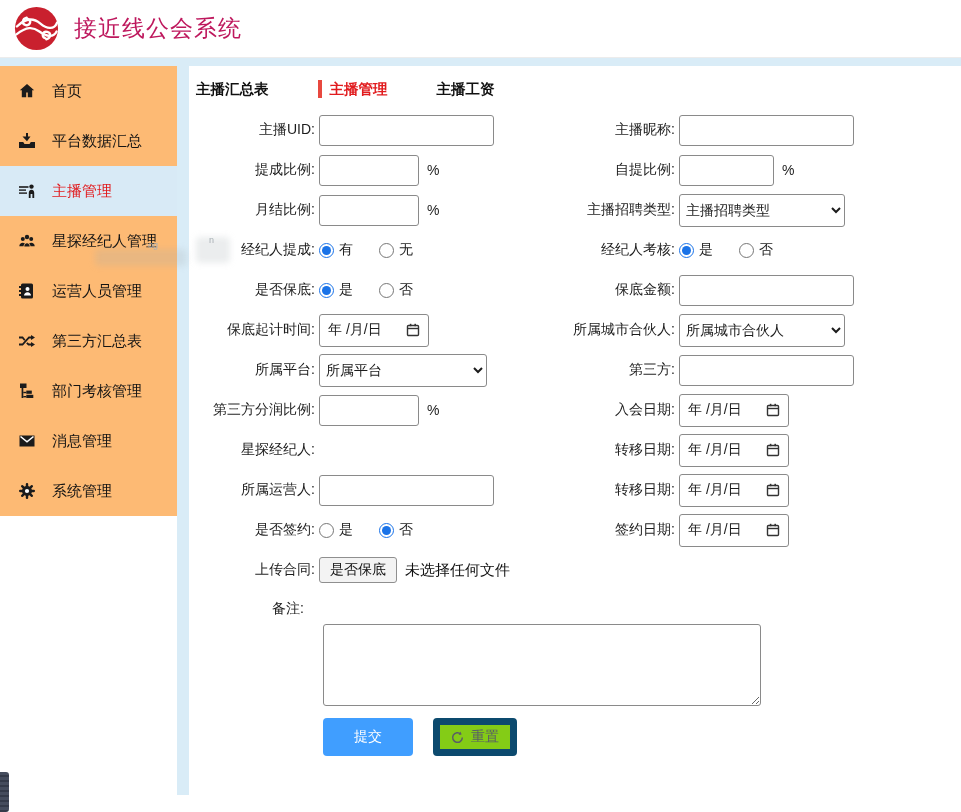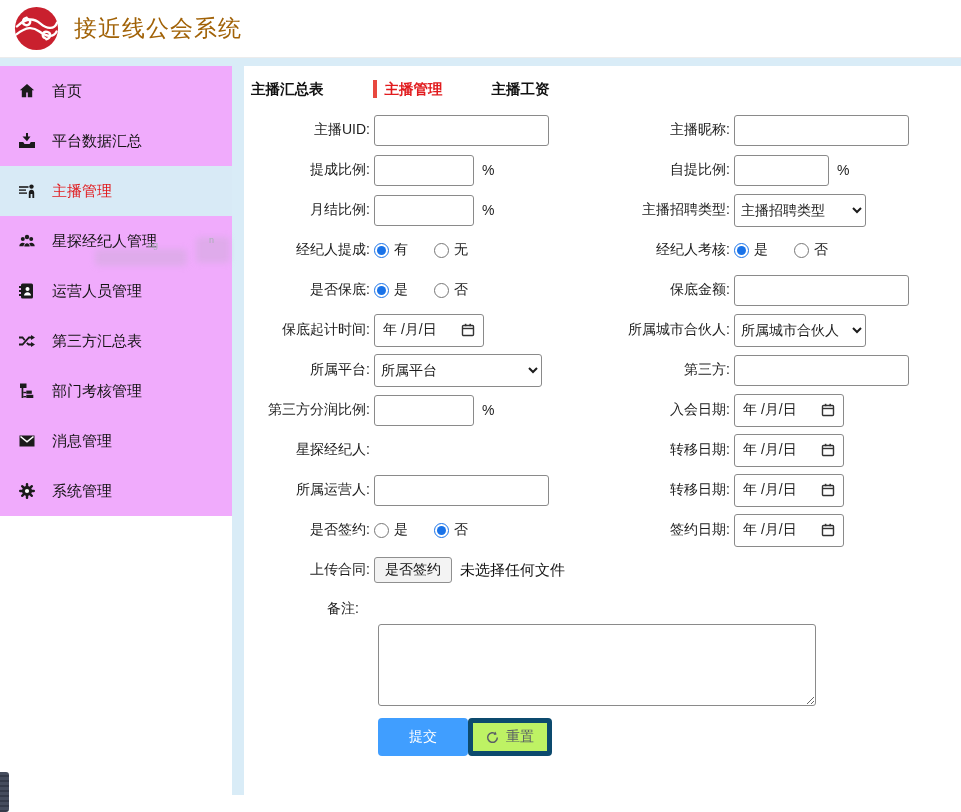--- a/index.html
+++ b/index.html
@@ -5,25 +5,25 @@
   * { box-sizing: border-box; }
   html,body { margin:0; padding:0; }
   body {
     width:961px; height:812px; overflow:hidden; position:relative;
     background:#fff; font-family:"Liberation Sans","DejaVu Sans",sans-serif;
     color:#1c1c1c;
   }
   
   .header { height:58px; display:flex; align-items:center; padding-left:13px; gap:14px; border-bottom:1px solid #ececec; background:#fff; }
   .logo { width:47px; height:47px; flex-shrink:0; }
-  .app-title { font-size:23px; color:#a16207; letter-spacing:1px; }
+  .app-title { font-size:23px; color:#be185d; letter-spacing:1px; }
   .topband { height:8px; background:#d9ecf7; }
   
   .main { display:flex; align-items:flex-start; }
-  .sidebar { width:232px; background:#f0abfc; }
+  .sidebar { width:177px; background:#fdba74; }
   .side-item { height:50px; display:flex; align-items:center; padding-left:17px; gap:15px; font-size:15px; color:#141414; cursor:pointer; }
   .side-item.active { background:#d8eaf6; color:#e11b1e; }
   .sicon { width:20px; display:flex; justify-content:center; align-items:center; flex-shrink:0; }
   .sicon svg { display:block; }
   .divider { width:12px; background:#d9ecf7; height:729px; flex-shrink:0; }
   .content { flex:1; padding:10px 0 0 4px; background:#fff; }
   
   .tabs { display:flex; gap:49px; font-weight:bold; font-size:14.5px; color:#111; padding-left:3px; height:26px; align-items:center; }
   .tab { cursor:pointer; display:flex; align-items:center; }
   .tab.active { color:#e11b1e; }
@@ -34,34 +34,34 @@
   .colL { width:366px; flex-shrink:0; }
   .colR { flex:1; }
   .frow { height:40px; display:flex; align-items:center; }
   .flabel { width:126px; text-align:right; font-size:14px; color:#1c1c1c; padding-right:4px; flex-shrink:0; }
   .colR .flabel { width:120px; }
   .inp { border:1px solid #8a8a8a; border-radius:3px; height:31px; font-size:14px; padding:0 6px; color:#1c1c1c; background:#fff; }
   .inp.lg { width:175px; }
   .inp.sm { width:100px; }
   .colR .inp.sm { width:95px; }
   .sel { width:168px; height:33px; font-size:14px; border:1px solid #8a8a8a; border-radius:3px; background:#fff; padding:0 2px; color:#1c1c1c; }
-  .colR .sel { width:132px; }
+  .colR .sel { width:166px; }
   .date-box { width:110px; height:33px; border:1px solid #8a8a8a; border-radius:3px; display:flex; align-items:center; justify-content:space-between; padding:0 8px; font-size:14px; color:#1c1c1c; cursor:text; background:#fff; }
   .suffix { margin-left:8px; font-size:14px; color:#1c1c1c; }
   .radio-opt { display:flex; align-items:center; gap:5px; font-size:14px; cursor:pointer; }
   .radio-opt + .radio-opt { margin-left:26px; }
   input[type=radio] { width:15px; height:15px; accent-color:#1a73e8; margin:0; cursor:pointer; }
   .file-btn { height:26px; padding:0 10px; font-size:14px; border:1px solid #8f8f8f; background:#f3f3f3; border-radius:3px; color:#111; cursor:pointer; }
   .file-status { margin-left:8px; font-size:15px; color:#111; }
   .remark-row { height:22px; display:flex; align-items:flex-end; margin-top:6px; }
   .remark-label { width:111px; text-align:right; font-size:14px; }
   .remark-ta { margin-left:130px; display:block; width:438px; height:82px; border:1px solid #8a8a8a; border-radius:3px; margin-top:6px; font-family:inherit; font-size:14px; padding:6px; }
-  .actions { margin-left:130px; margin-top:12px; display:flex; align-items:center; }
+  .actions { margin-left:130px; margin-top:12px; display:flex; gap:20px; align-items:center; }
   .btn-submit { width:90px; height:38px; background:#409eff; color:#fff; border:none; border-radius:4px; font-size:14px; cursor:pointer; }
-  .btn-reset { width:84px; height:38px; background:#bef264; border:5px solid #0c4a6e; border-radius:4px; color:#595f66; font-size:14px; display:flex; align-items:center; justify-content:center; gap:7px; cursor:pointer; }
+  .btn-reset { width:84px; height:38px; background:#84cc16; border:7px solid #0c4a6e; border-radius:4px; color:#595f66; font-size:14px; display:flex; align-items:center; justify-content:center; gap:7px; cursor:pointer; }
   
   .corner-widget { position:absolute; left:0; top:772px; width:9px; height:40px;
     background:repeating-linear-gradient(180deg,#454c5d 0 3px,#343a49 3px 5px);
     border-radius:0 3px 3px 0; }
   .wm { position:absolute; font-size:9px; color:#a9b0b6; }
   .wm-a { left:148px; top:240px; }
   .wm-b { left:209px; top:235px; }
   .smudge { position:absolute; background:rgba(165,172,178,.22); filter:blur(3px); border-radius:4px; }
   .smudge-1 { left:95px; top:249px; width:92px; height:17px; }
   .smudge-2 { left:196px; top:237px; width:34px; height:26px; }
@@ -286,21 +286,21 @@
               <input type="radio" name="r-sign" style="">
               <span>是</span>
             </label>
             <label class="radio-opt">
               <input type="radio" name="r-sign" checked="" style="">
               <span>否</span>
             </label>
           </div>
           <div class="frow">
             <label class="flabel">上传合同:</label>
-            <button class="file-btn">是否签约</button>
+            <button class="file-btn">是否保底</button>
             <span class="file-status">未选择任何文件</span>
           </div>
         </div>
 
         <div class="colR">
           <div class="frow">
             <label class="flabel">主播昵称:</label>
             <input class="inp lg" type="text" style="">
           </div>
           <div class="frow">

